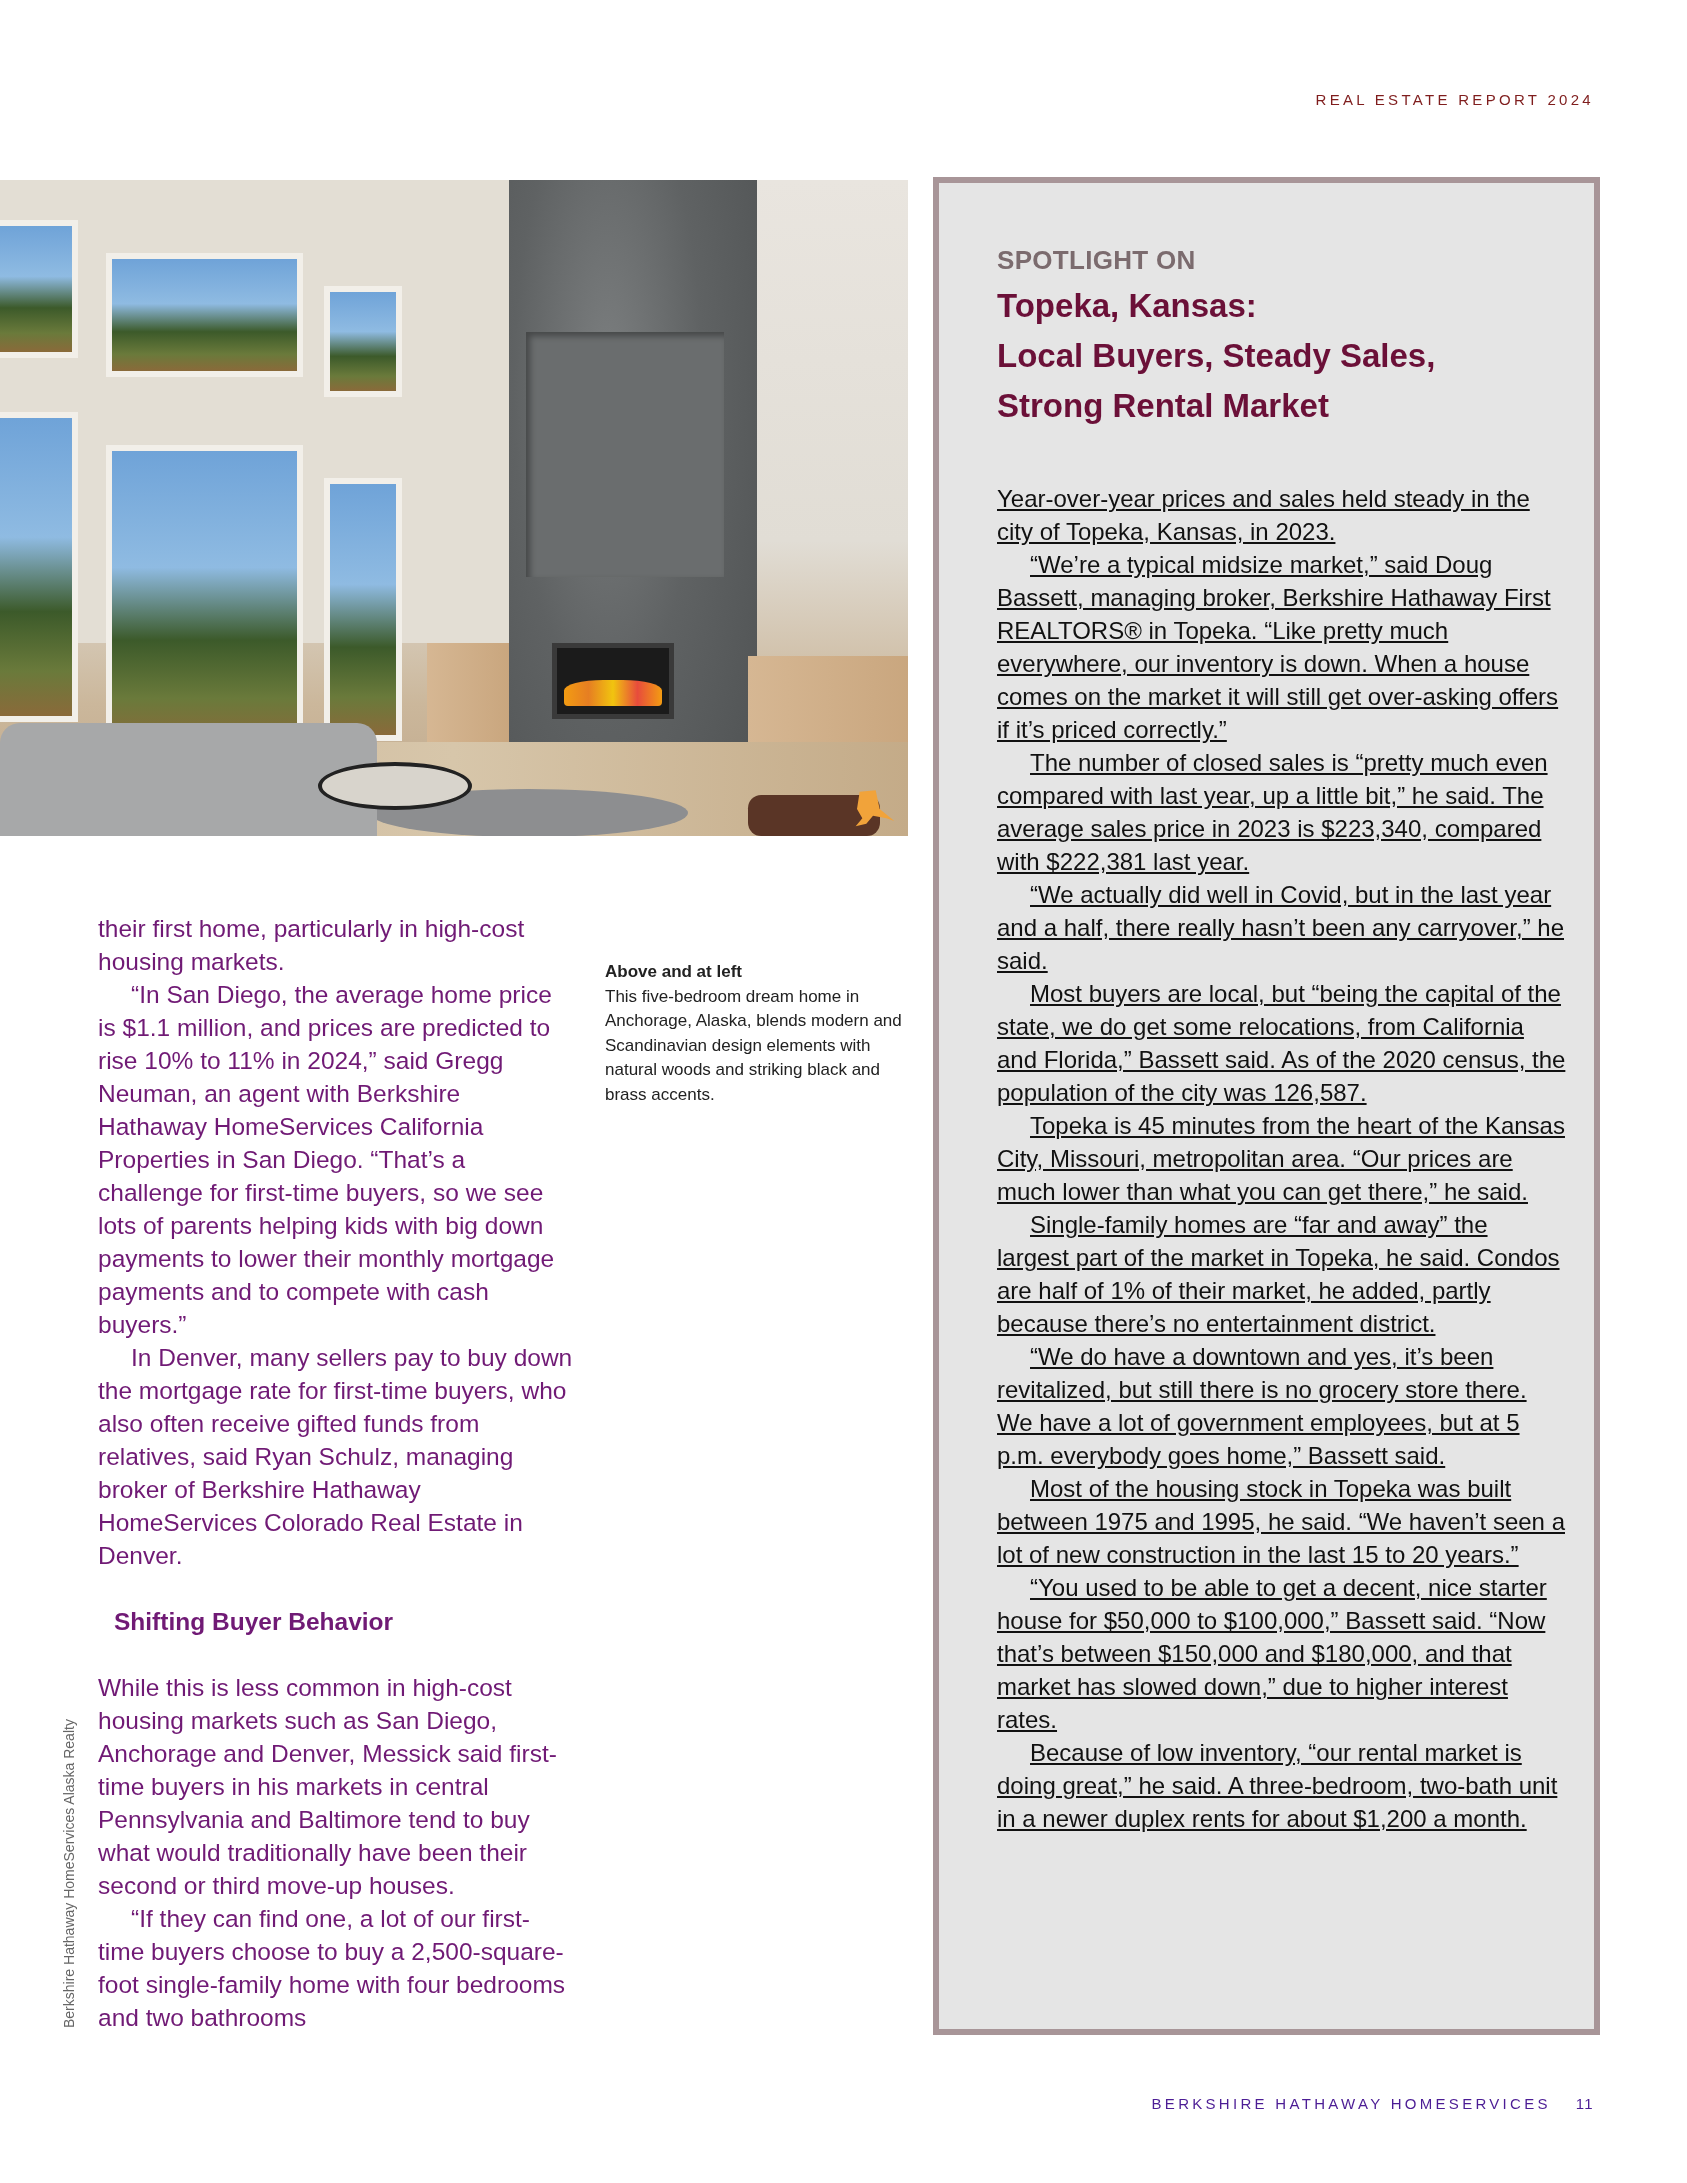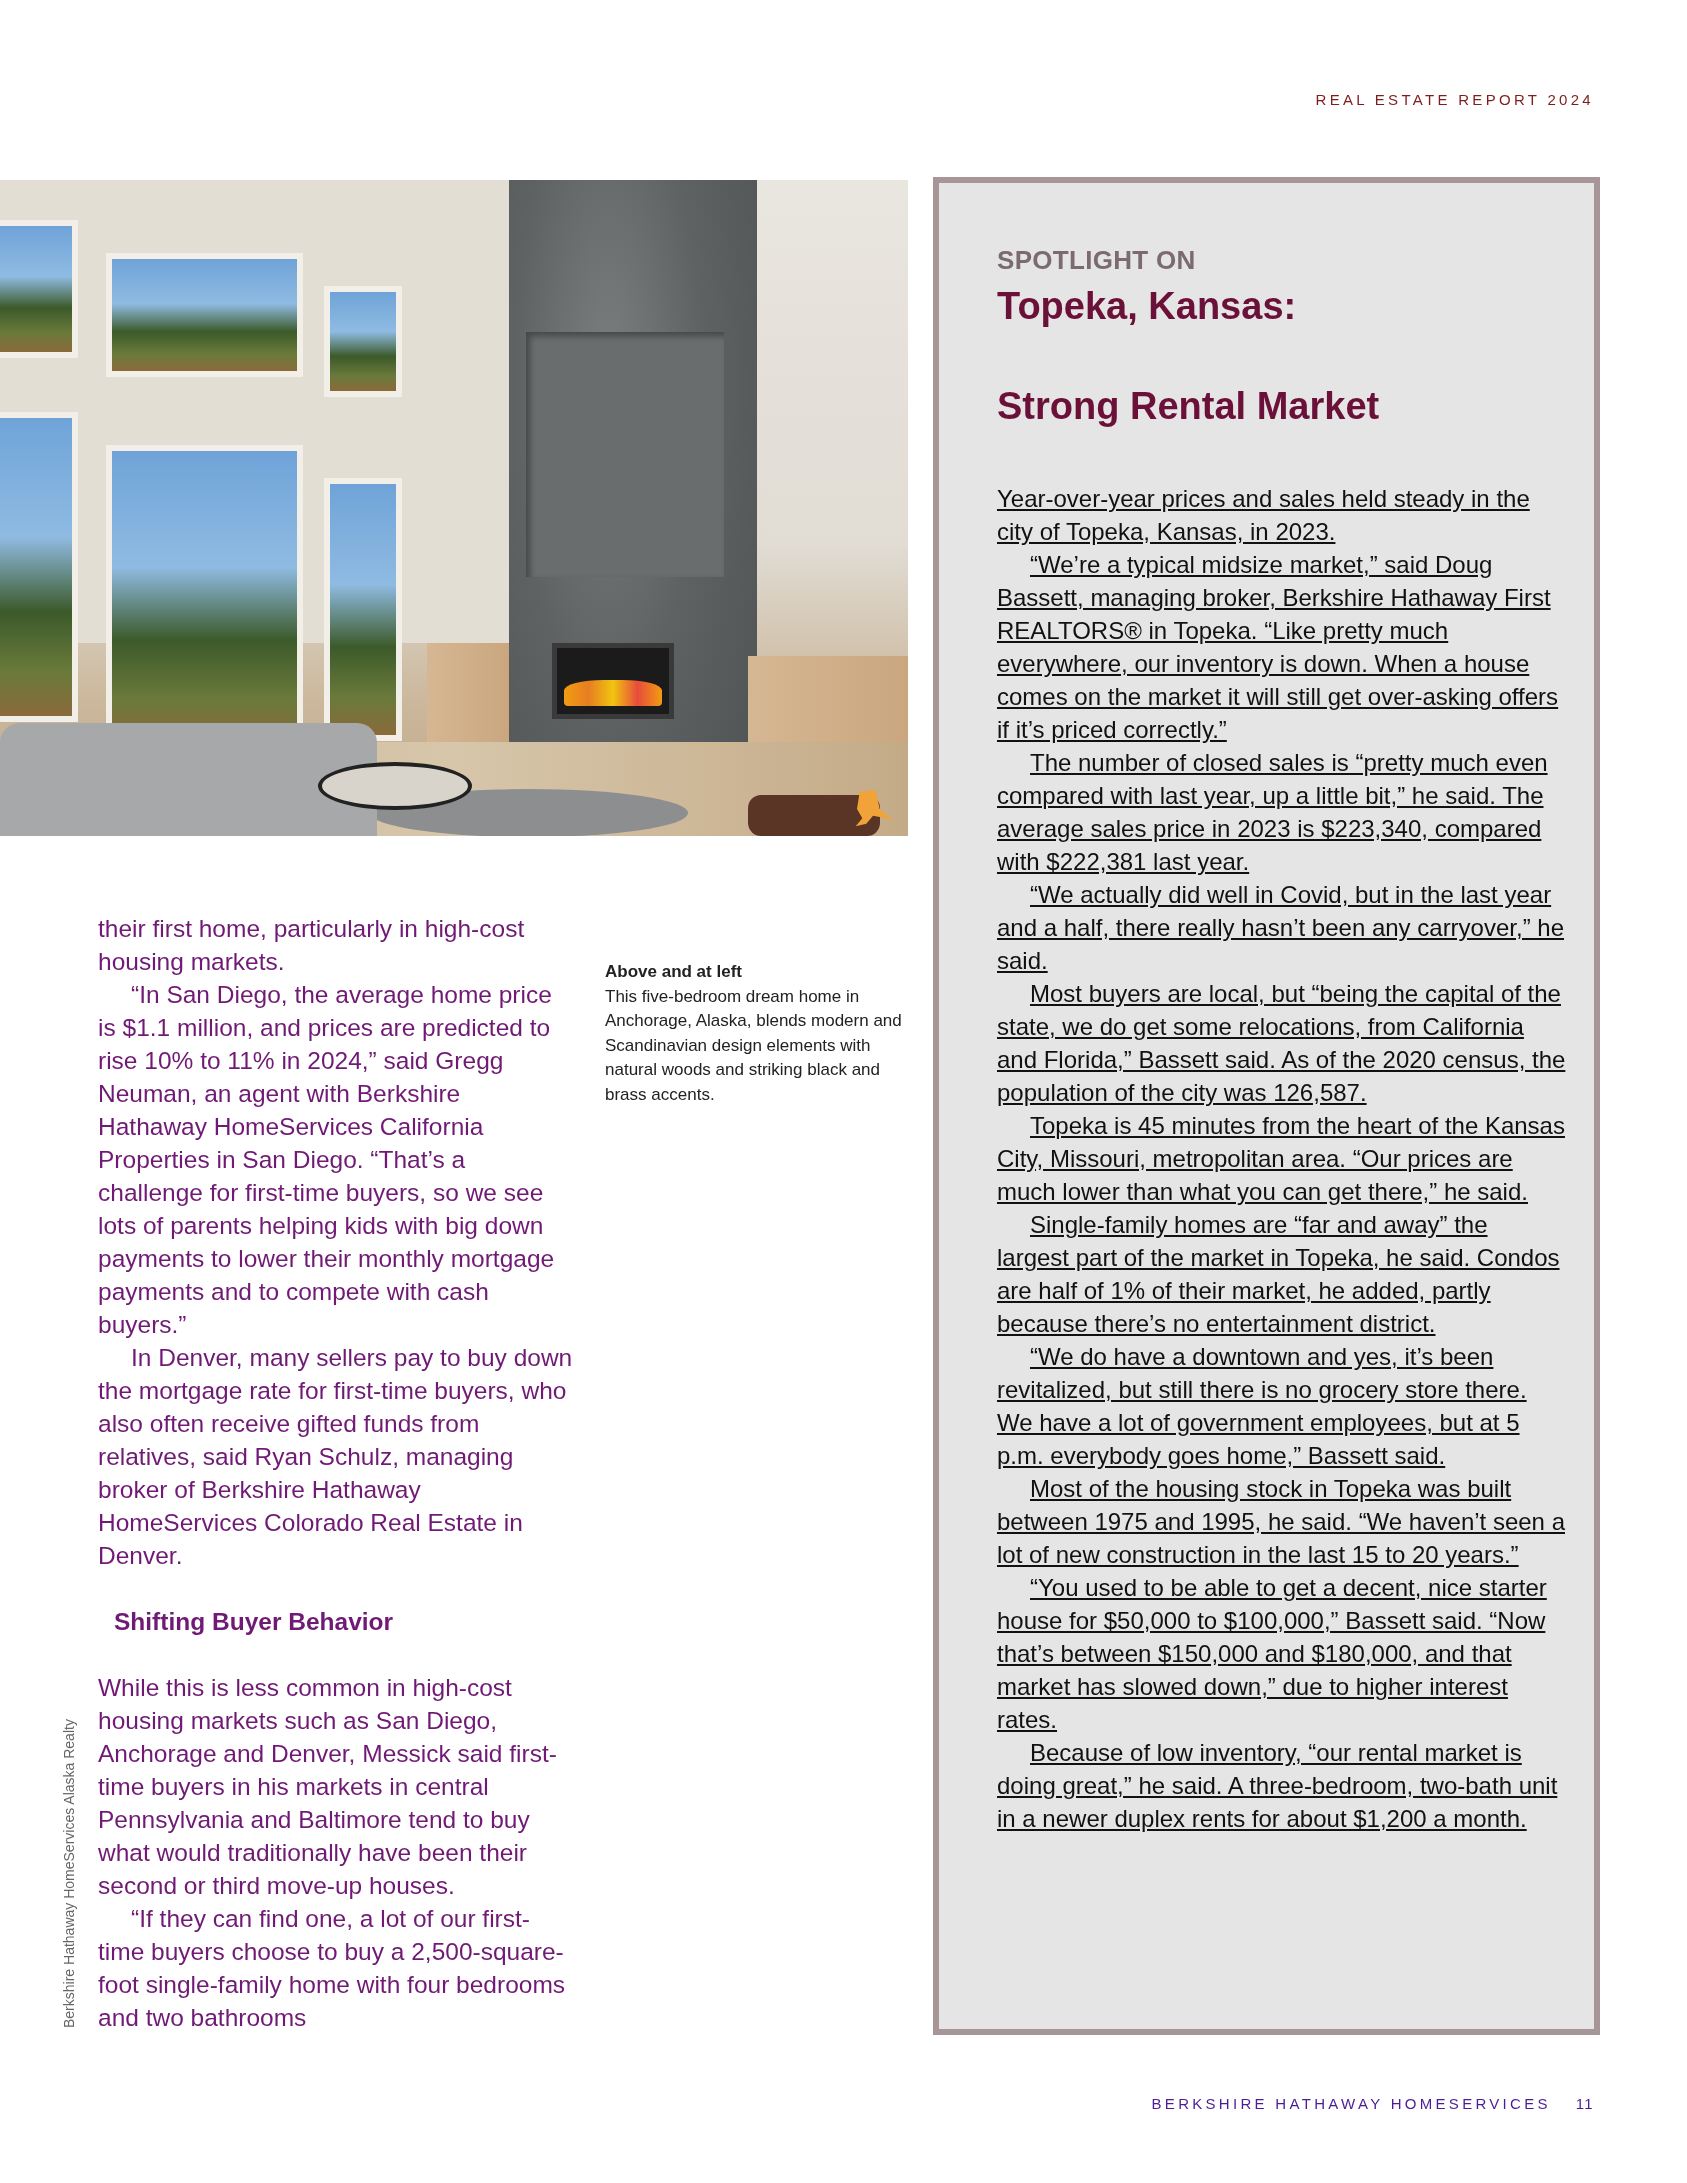--- a/index.html
+++ b/index.html
@@ -34,21 +34,21 @@
   .col-left h3 { margin:33px 0 33px 16px; font-size:24.5px; font-weight:bold; line-height:33px; }
 
   .vert-credit { position:absolute; left:61px; top:2028px; transform-origin:left top; transform:rotate(-90deg); font-size:14px; color:#666; white-space:nowrap; }
 
   .caption { position:absolute; left:605px; top:916px; width:311px; font-size:17px; line-height:24.5px; color:#222; }
   .caption .cap-title { font-weight:bold; display:block;margin-top:44px; }
 
   
   .spot { position:absolute; left:933px; top:177px; width:655px; height:1846px; border:6px solid #a89598; box-sizing:content-box; background:#e5e5e5; }
   .spot .kicker { position:absolute; left:58px; top:62px; font-size:26px; font-weight:bold; color:#7b6b6e; letter-spacing:0.3px; }
-  .spot .title { position:absolute; left:58px; top:98px; width:569px; font-size:38px; line-height:50px; font-weight:bold; color:#6b1038; margin:0; }
+  .spot .title { position:absolute; left:58px; top:98px; width:569px; font-size:33px; line-height:50px; font-weight:bold; color:#6b1038; margin:0; }
   .spot .body { position:absolute; left:58px; top:299px; width:569px; font-size:24px; line-height:33px; color:#111; }
   .spot .body p { margin:0;text-decoration:underline; }
   .spot .body p.ind { text-indent:33px; }
 </style>
 </head>
 <body>
 
 <div class="running-head">REAL ESTATE REPORT 2024</div>
 
 <div class="photo" title="Living room with tall windows, gray plaster fireplace, nested round coffee tables and leather lounge chair">
@@ -87,21 +87,21 @@
   <p class="ind">In Denver, many sellers pay to buy down the mortgage rate for first-time buyers, who also often receive gifted funds from relatives, said Ryan Schulz, managing broker of Berkshire Hathaway HomeServices Colorado Real Estate in Denver.</p>
   <h3>Shifting Buyer Behavior</h3>
   <p>While this is less common in high-cost housing markets such as San Diego, Anchorage and Denver, Messick said first-time buyers in his markets in central Pennsylvania and Baltimore tend to buy what would traditionally have been their second or third move-up houses.</p>
   <p class="ind">“If they can find one, a lot of our first-time buyers choose to buy a 2,500-square-foot single-family home with four bedrooms and two bathrooms</p>
 </div>
 
 <div class="spot">
   <div class="kicker">SPOTLIGHT ON</div>
   <h2 class="title">
     <span>Topeka, Kansas:</span><br>
-    <br>
+    <span>Local Buyers, Steady Sales,</span><br>
     <span>Strong Rental Market</span>
   </h2>
   <div class="body">
     <p>Year-over-year prices and sales held steady in the city of Topeka, Kansas, in 2023.</p>
     <p class="ind">“We’re a typical midsize market,” said Doug Bassett, managing broker, Berkshire Hathaway First REALTORS® in Topeka. “Like pretty much everywhere, our inventory is down. When a house comes on the market it will still get over-asking offers if it’s priced correctly.”</p>
     <p class="ind">The number of closed sales is “pretty much even compared with last year, up a little bit,” he said. The average sales price in 2023 is $223,340, compared with $222,381 last year.</p>
     <p class="ind">“We actually did well in Covid, but in the last year and a half, there really hasn’t been any carryover,” he said.</p>
     <p class="ind">Most buyers are local, but “being the capital of the state, we do get some relocations, from California and Florida,” Bassett said. As of the 2020 census, the population of the city was 126,587.</p>
     <p class="ind">Topeka is 45 minutes from the heart of the Kansas City, Missouri, metropolitan area. “Our prices are much lower than what you can get there,” he said.</p>
     <p class="ind">Single-family homes are “far and away” the largest part of the market in Topeka, he said. Condos are half of 1% of their market, he added, partly because there’s no entertainment district.</p>

